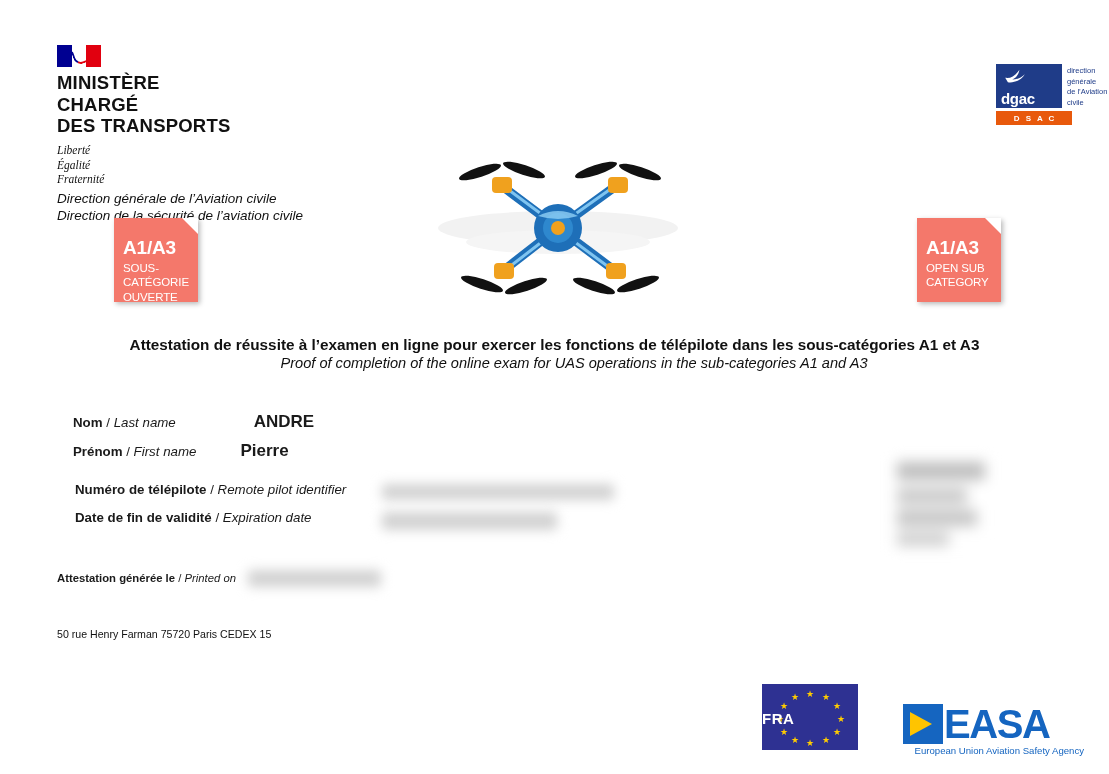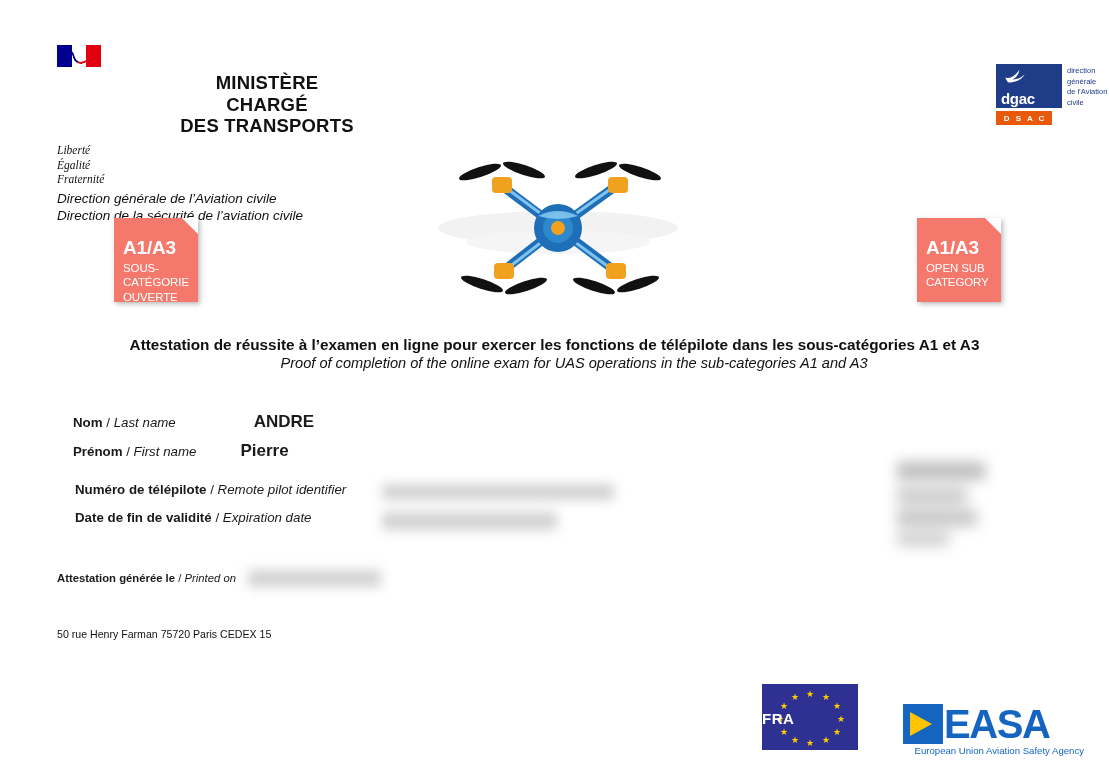--- a/index.html
+++ b/index.html
@@ -43,21 +43,20 @@
     border-bottom: 2px solid #E1000F;
     transform: rotate(-20deg);
     border-radius: 0 0 0 8px;
   }
   .ministry-title {
     font-weight: bold;
     font-size: 18.5px;
     line-height: 1.17;
     letter-spacing: 0.2px;
     color: #111;
-    text-align: center;
   }
   .devise {
     margin-top: 6px;
     font-style: italic;
     font-family: "Liberation Serif", serif;
     font-size: 11.5px;
     line-height: 1.28;
     color: #111;
   }
   .direction-lines {
@@ -92,21 +91,21 @@
     left: 5px; bottom: 2px;
     font-size: 15px;
     font-weight: bold;
     letter-spacing: -0.3px;
     line-height: 1;
   }
   .dsac {
     margin-top: 3px;
     background: #E8590C;
     color: #fff;
-    width: 56px;
+    width: 76px;
     text-align: center;
     font-size: 8px;
     font-weight: bold;
     letter-spacing: 2px;
     padding: 2.5px 0 2.5px 2px;
   }
   .dgac-side {
     position: absolute;
     left: 71px;
     top: 2px;

